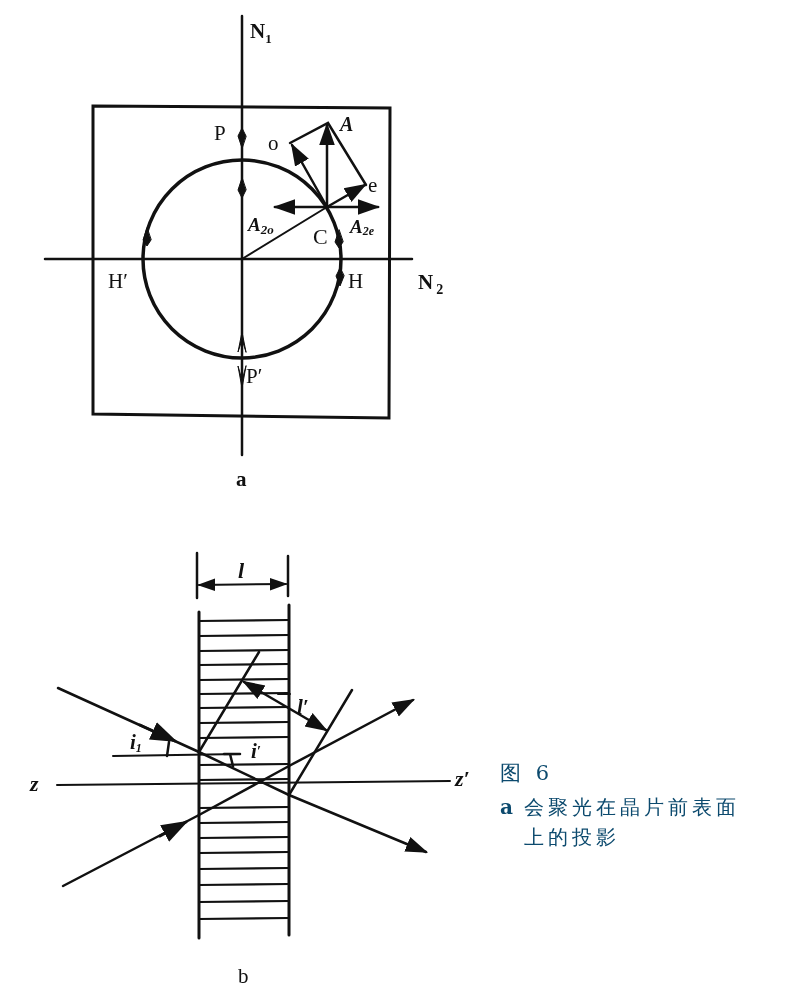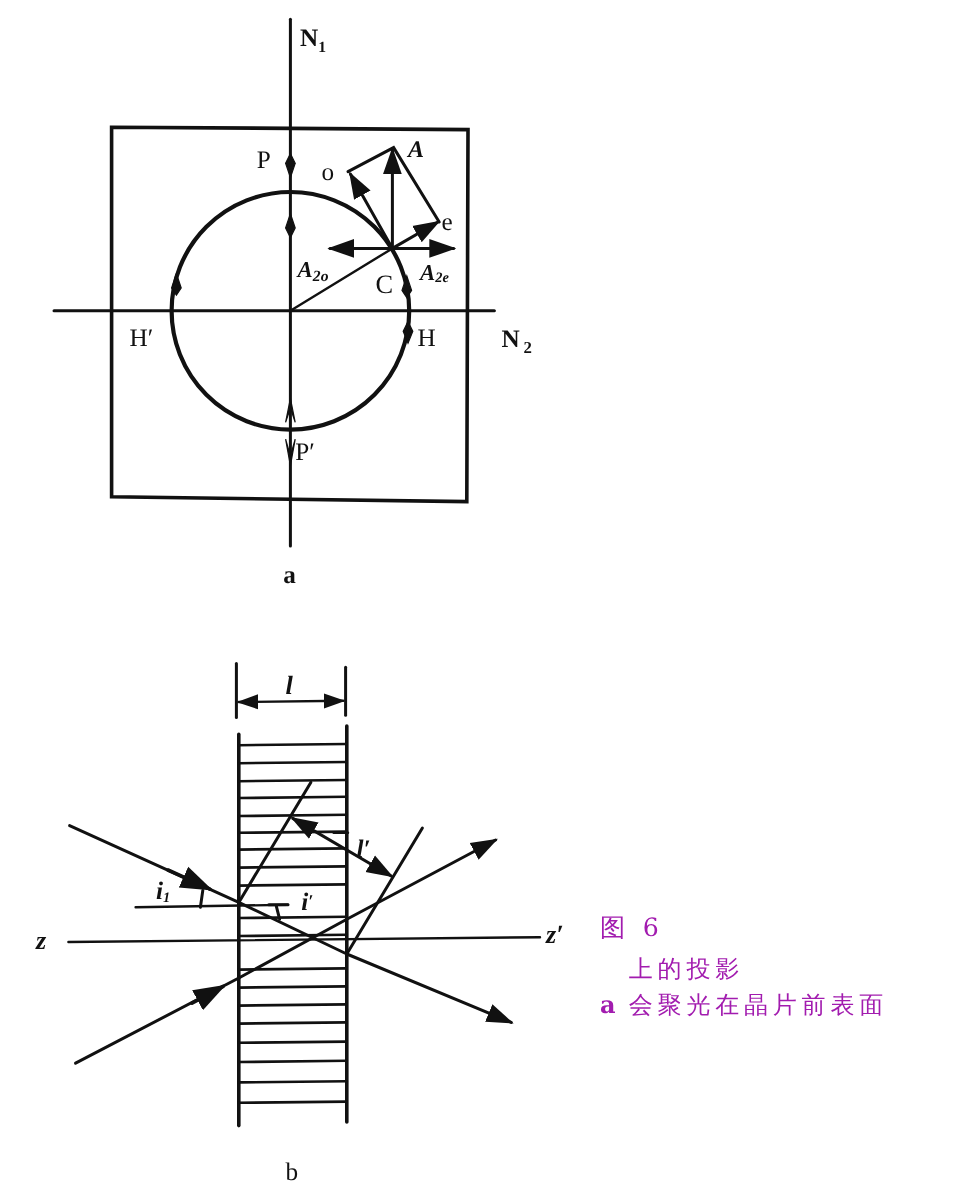--- a/index.html
+++ b/index.html
@@ -1,21 +1,21 @@
 <!DOCTYPE html>
 <html><head>
 <meta charset="utf-8">
 <style>
   html, body { margin: 0; padding: 0; background: #ffffff; }
   body { width: 809px; height: 1000px; position: relative; overflow: hidden; }
   svg { position: absolute; left: 0; top: 0; }
   .lbl { font-family: "Liberation Serif", "DejaVu Serif", serif; fill: #111; }
   .ital { font-style: italic; font-weight: bold; }
   .bold { font-weight: bold; }
-  .caption { position: absolute; left: 500px; top: 758px; font-family: "DejaVu Serif", "Liberation Serif", serif; color: #a21caf; }
+  .caption { position: absolute; left: 500px; top: 758px; font-family: "DejaVu Serif", "Liberation Serif", serif; color: #0c4a6e; }
   .caption .row { font-size: 20px; line-height: 30px; letter-spacing: 4px; white-space: nowrap; }
   .caption .title { font-size: 21px; margin-bottom: 4px; }
   .caption .key { display: inline-block; width: 24px; font-weight: bold; letter-spacing: 0; }
   .caption .indent { padding-left: 24px; }
 </style>
 </head>
 <body>
 
 <svg width="809" height="1000" viewBox="0 0 809 1000" xmlns="http://www.w3.org/2000/svg">
   <defs>
@@ -134,15 +134,15 @@
     <text class="lbl ital" x="130" y="749" font-size="21"><tspan>i</tspan><tspan dy="3" font-size="12">1</tspan></text>
     <text class="lbl ital" x="251" y="758" font-size="21"><tspan>i</tspan><tspan font-size="15" dy="-2">′</tspan></text>
     <text class="lbl ital" x="30" y="791" font-size="22">z</text>
     <text class="lbl ital" x="455" y="786" font-size="22">z′</text>
     <text class="lbl" x="238" y="983" font-size="21">b</text>
   </g>
 </svg>
 
 <div class="caption">
   <div class="row title">图 6</div>
+  <div class="row"><span class="key">a</span><span>会聚光在晶片前表面</span></div>
   <div class="row indent">上的投影</div>
-  <div class="row"><span class="key">a</span><span>会聚光在晶片前表面</span></div>
 </div>
 
 </body></html>

